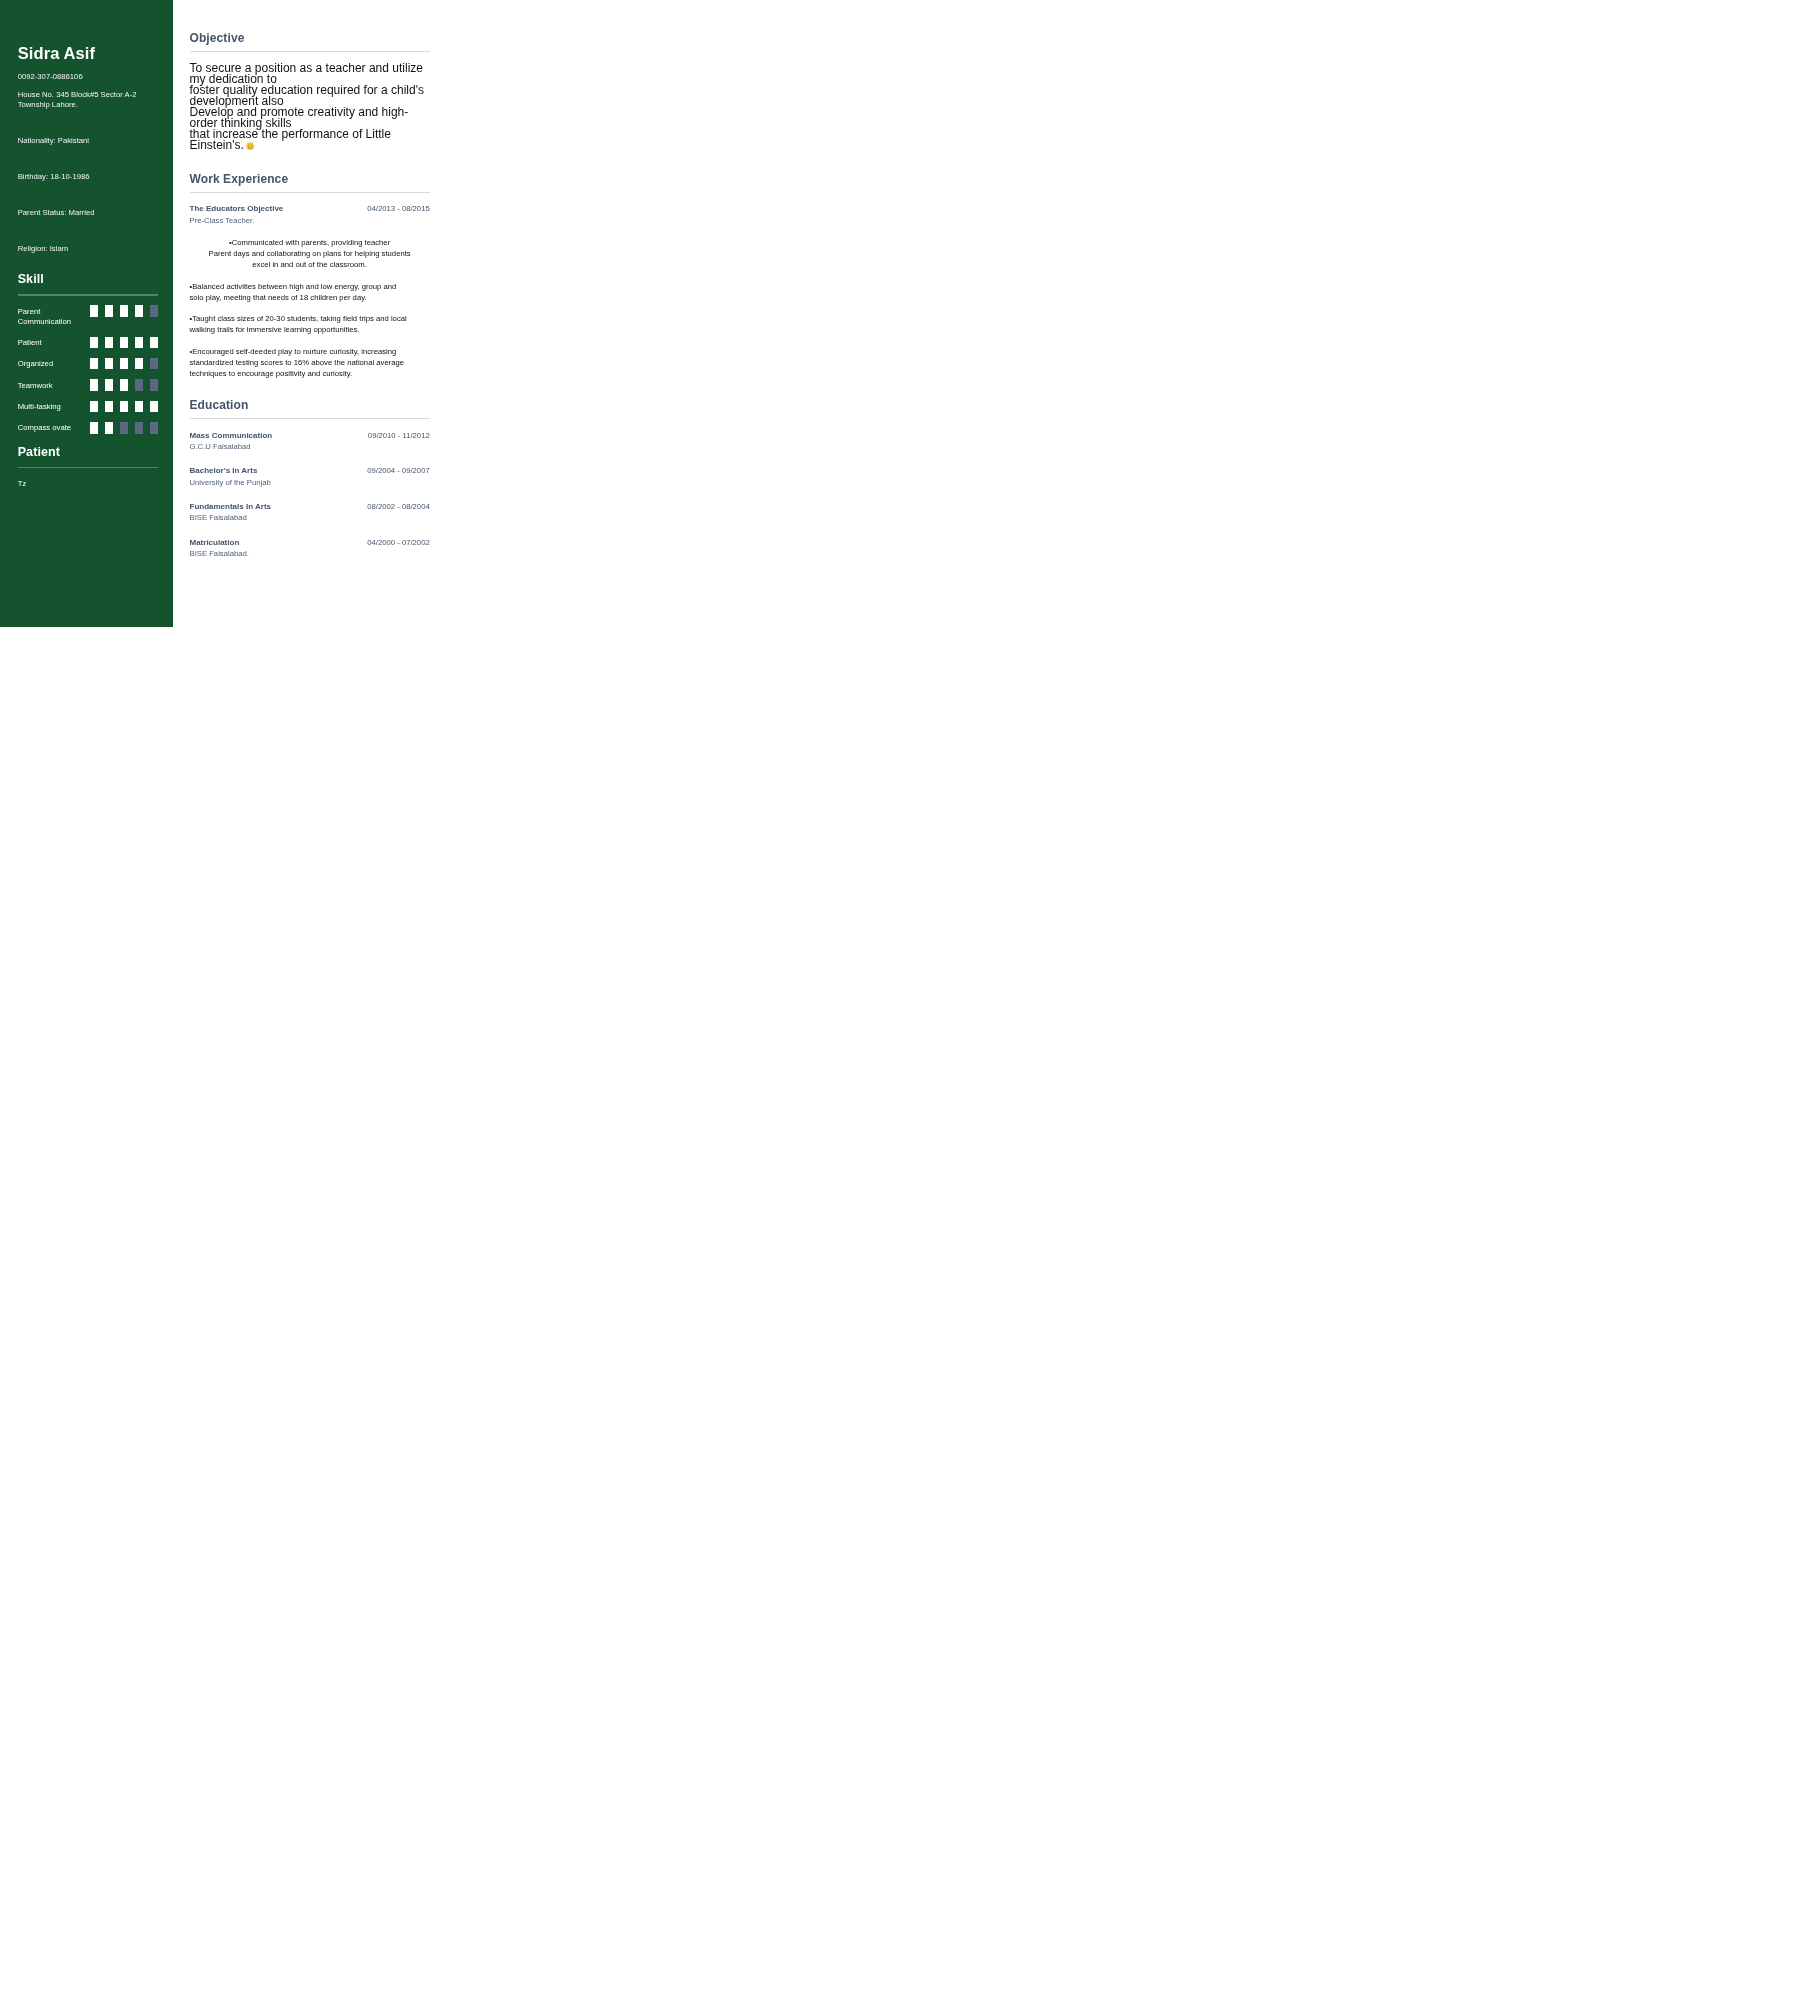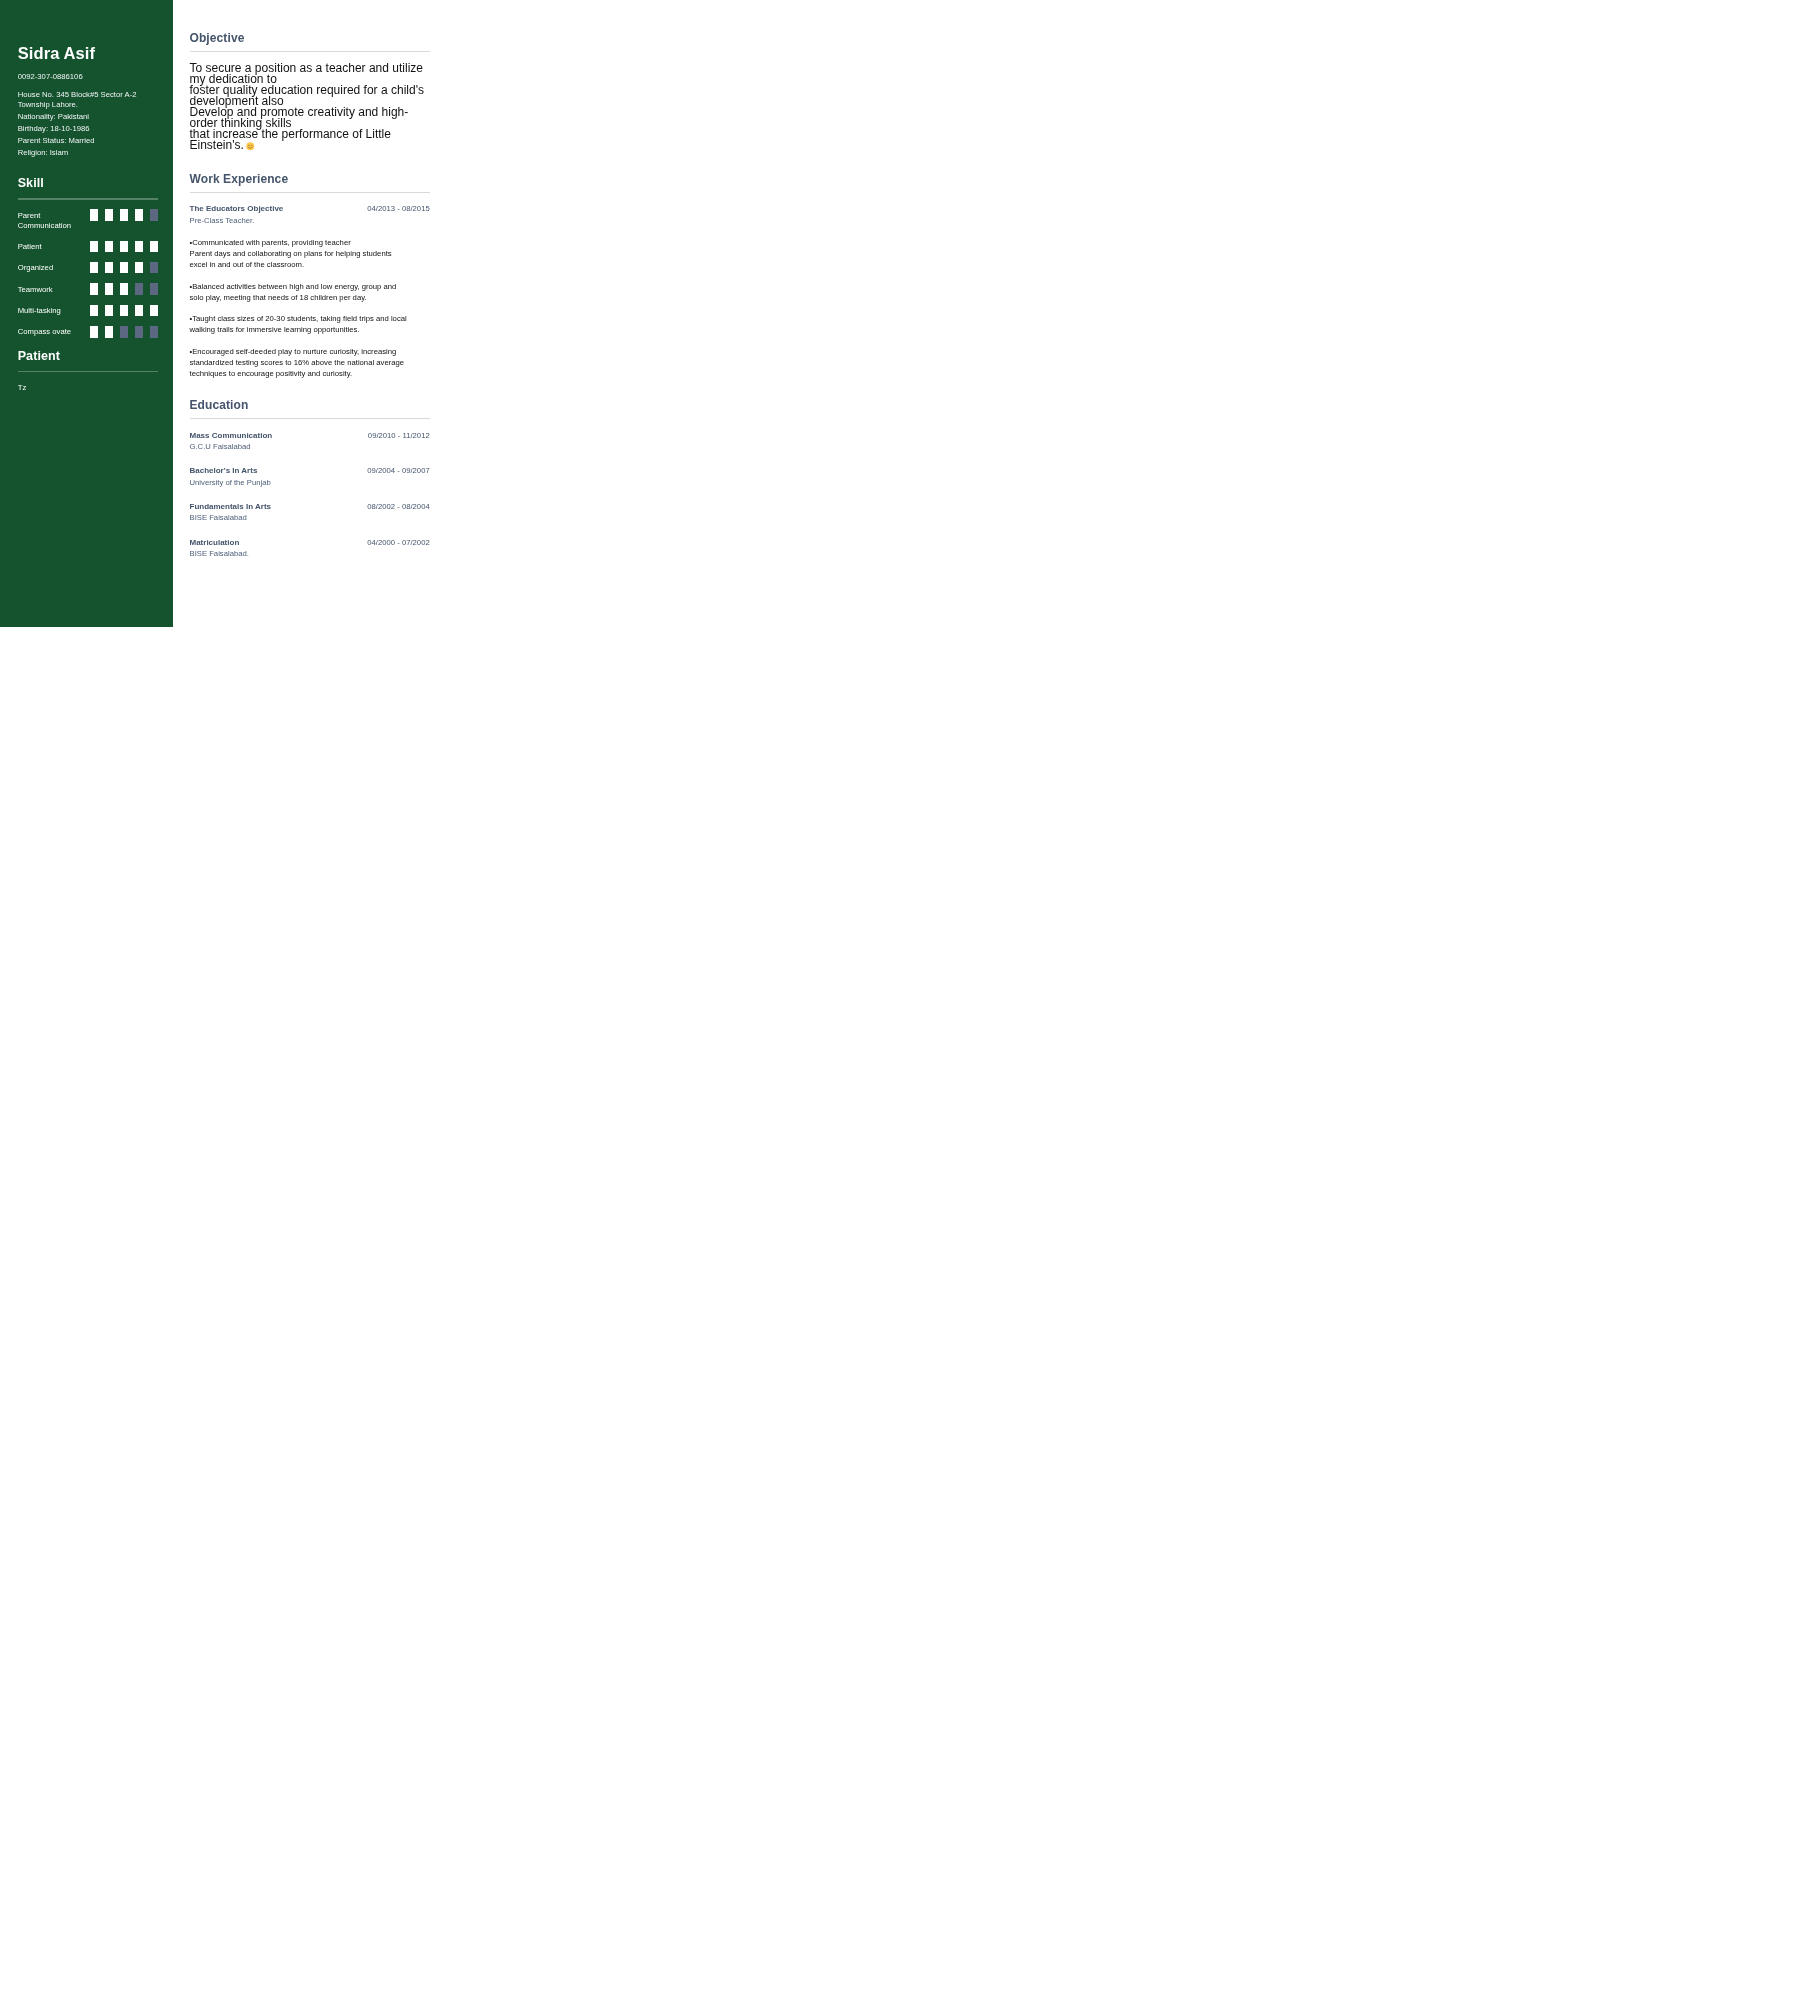--- a/index.html
+++ b/index.html
@@ -6,21 +6,21 @@
   body{font-family:"Liberation Sans",sans-serif;-webkit-font-smoothing:antialiased;}
   .page{position:relative;width:443px;height:627px;background:#ffffff;display:flex;overflow:hidden;}
 
   
   .sidebar{width:173px;min-width:173px;box-sizing:border-box;background:#14532d;color:#ffffff;
            padding:44px 15px 16px 17.7px;}
   .name{font-size:16.5px;line-height:1.15;font-weight:600;letter-spacing:0.1px;margin:0;}
   .side-line{font-size:7.7px;line-height:10px;font-weight:400;color:#f2f4f8;}
   .phone{margin-top:8.9px;}
   .address{margin-top:8.5px;white-space:pre-line;}
-  .detail{margin-top:2px;}
+  .detail{margin-top:26px;}
   .side-h2{font-size:12.5px;line-height:15px;font-weight:600;margin:17.7px 0 0 0;letter-spacing:0.1px;}
   .side-rule{height:1.2px;background:rgba(255,255,255,.28);border:none;margin:7.3px 0 0 0;}
   .skill-list{margin-top:11px;}
   .skill-row{display:flex;align-items:flex-start;margin-bottom:11.3px;}
   .skill-label{flex:1;font-size:7.7px;line-height:10px;padding-right:3.2px;}
   .skill-squares{display:flex;gap:6.4px;margin-top:-1.2px;}
   .sq{width:8.5px;height:11.3px;background:#5C6781;display:inline-block;}
   .sq.filled{background:#ffffff;}
   .interest-value{margin-top:11px;font-size:7.7px;line-height:10px;}
 
@@ -28,21 +28,21 @@
   .main{flex:1;box-sizing:border-box;padding:31px 13.3px 16px 16.5px;}
   .main-h2{font-size:12px;line-height:14.5px;font-weight:600;color:#44546B;margin:0;letter-spacing:0.1px;}
   .main-rule{height:1.2px;background:#D9D9D9;border:none;margin:5.6px 0 0 0;}
   .body-text{font-size:12px;line-height:11px;color:#121212;margin:10.5px 0 0 0;white-space:pre-line;}
   .section{margin:0 0 19.3px 0;}
   .job-head{display:flex;justify-content:space-between;align-items:baseline;margin-top:10.5px;}
   .org{font-size:8px;line-height:11px;font-weight:700;color:#44546B;}
   .dates{font-size:7.7px;line-height:11px;color:#44546B;white-space:nowrap;}
   .role{font-size:7.7px;line-height:11px;color:#4D5E78;margin-top:0.4px;}
   .bullet{font-size:7.7px;line-height:11px;color:#121212;margin:10.5px 0 0 0;white-space:pre-line;}
-  .bullet.first{margin-top:11.3px;}
+  .bullet.first{margin-top:11.3px;text-align:center;}
   .edu-entry{margin-top:10.5px;}
   .edu-entry + .edu-entry{margin-top:13.3px;}
   .edu-head{display:flex;justify-content:space-between;align-items:baseline;}
   .school{font-size:7.7px;line-height:11px;color:#4D5E78;margin-top:0.4px;}
   .emoji{display:inline-block;vertical-align:-1.6px;margin-left:2.4px;}
 </style>
 </head>
 <body>
 
 <div class="page">

